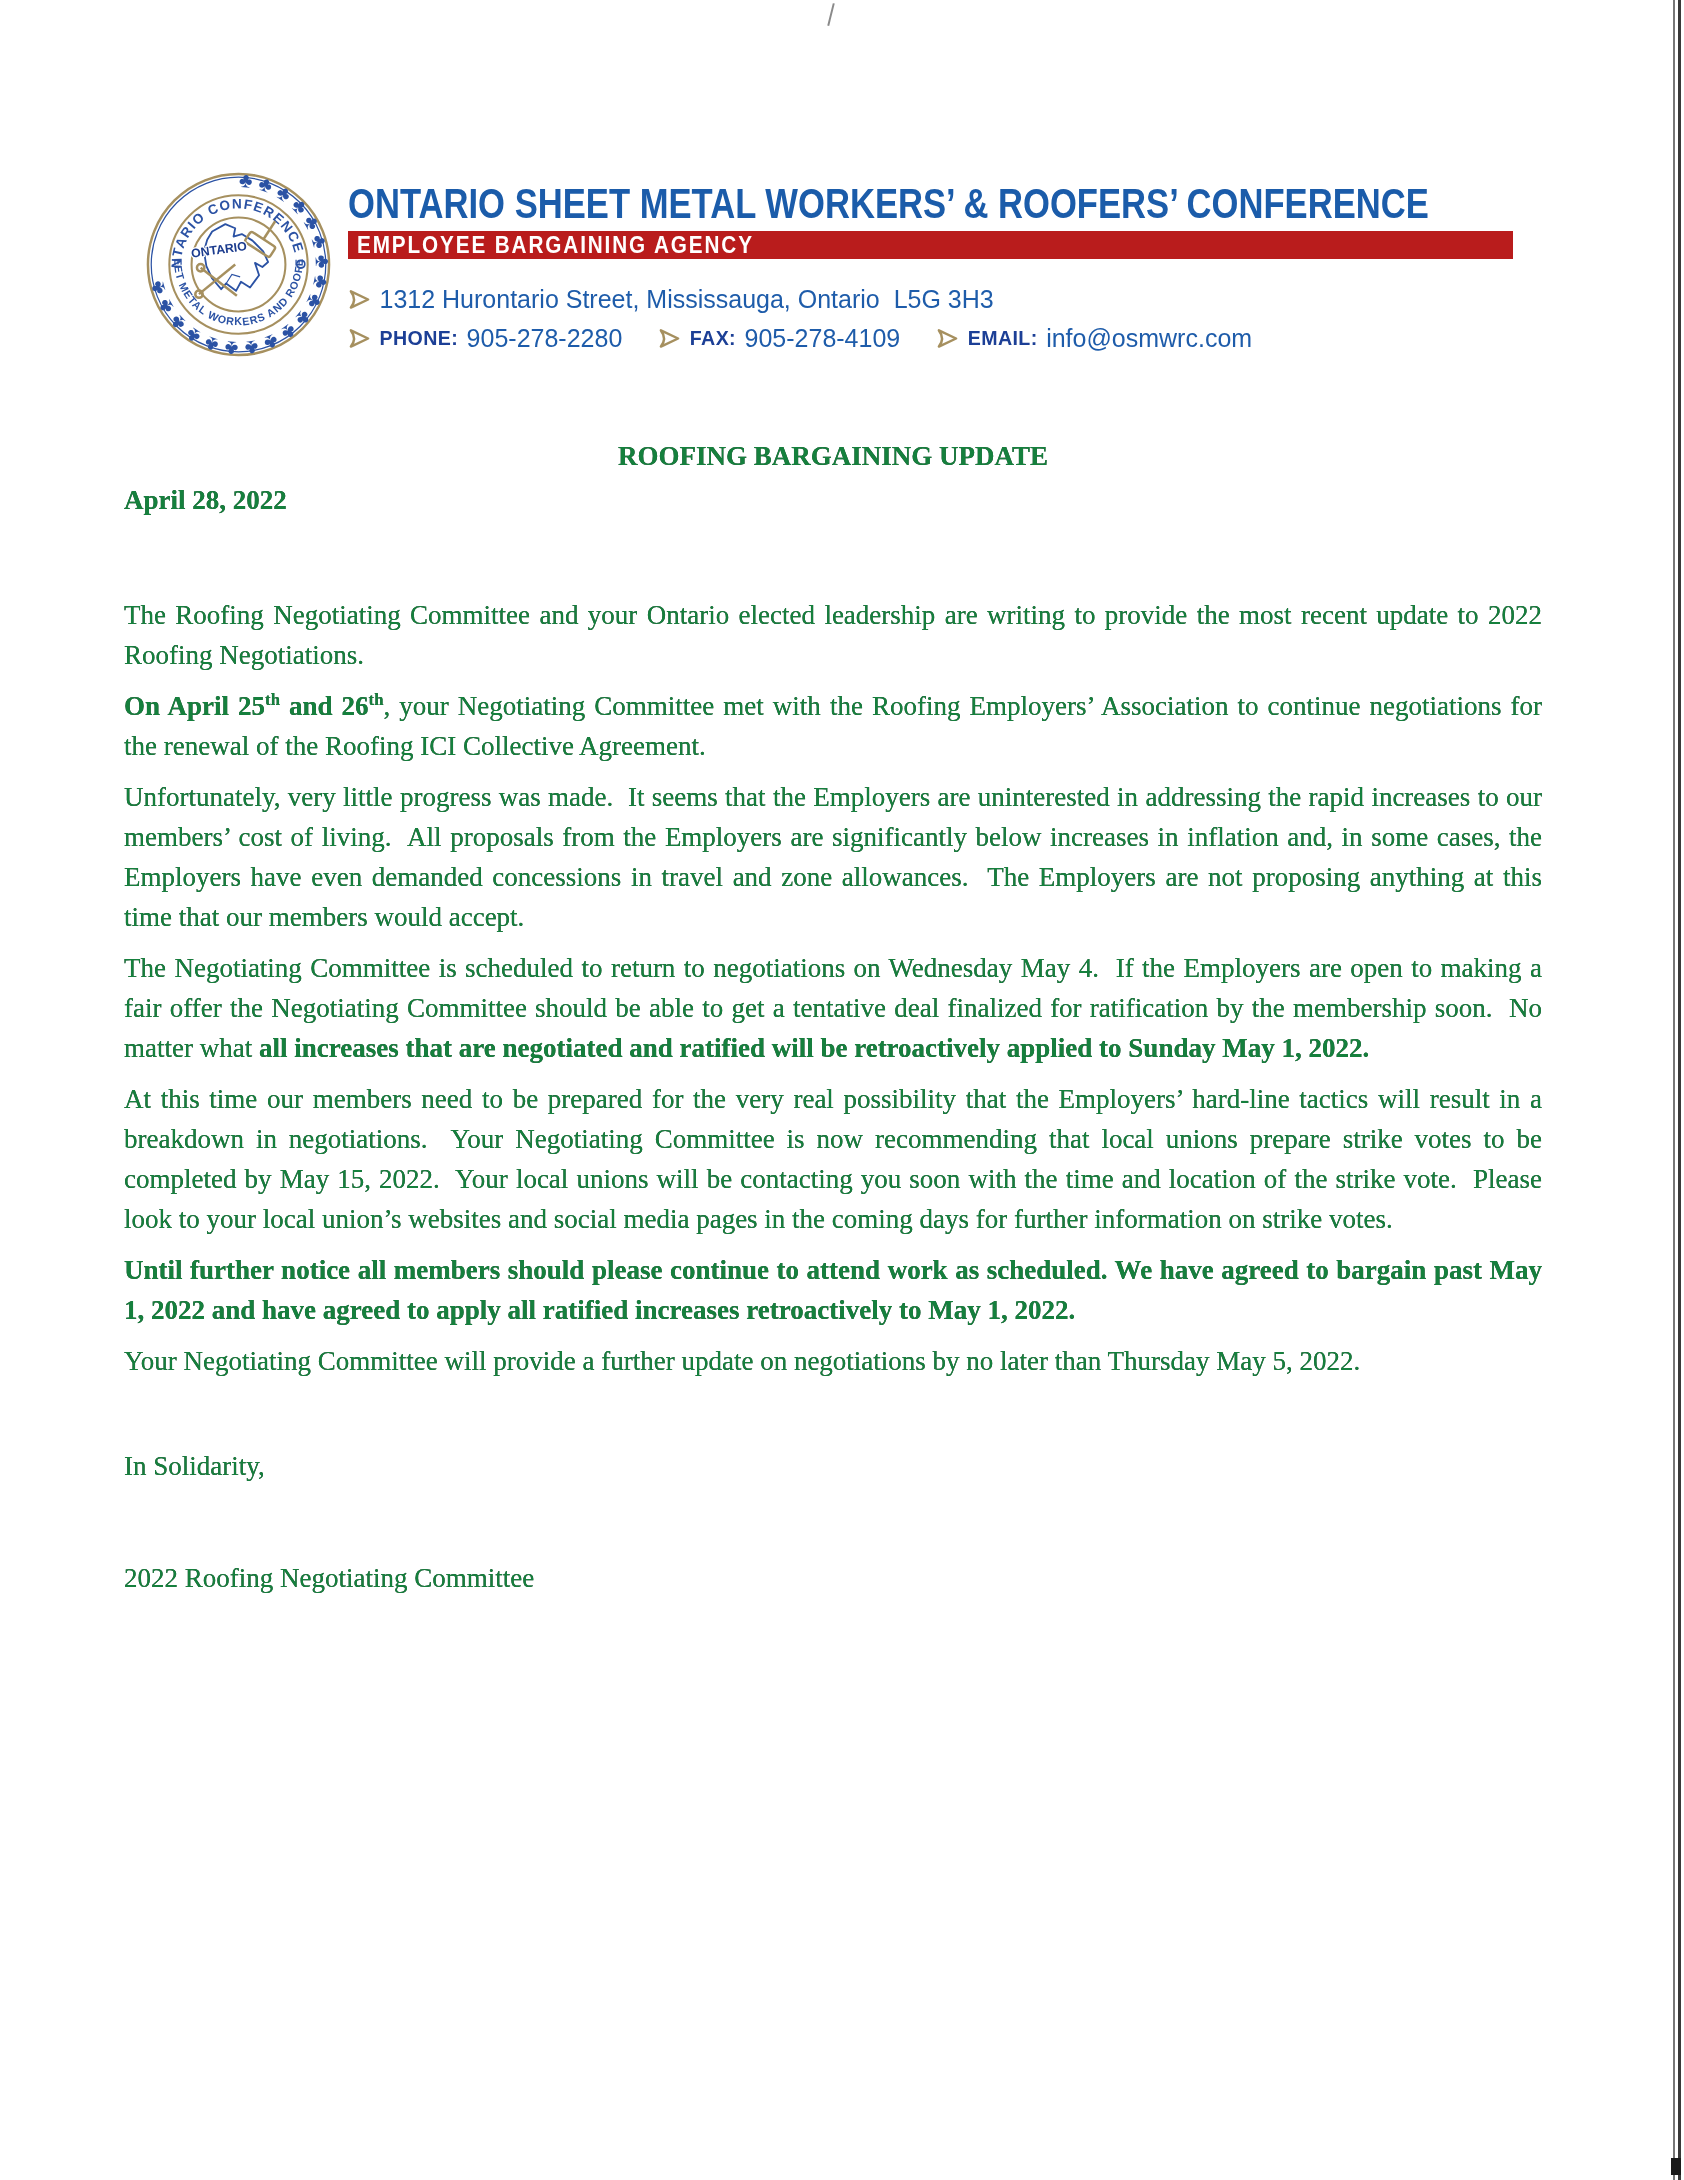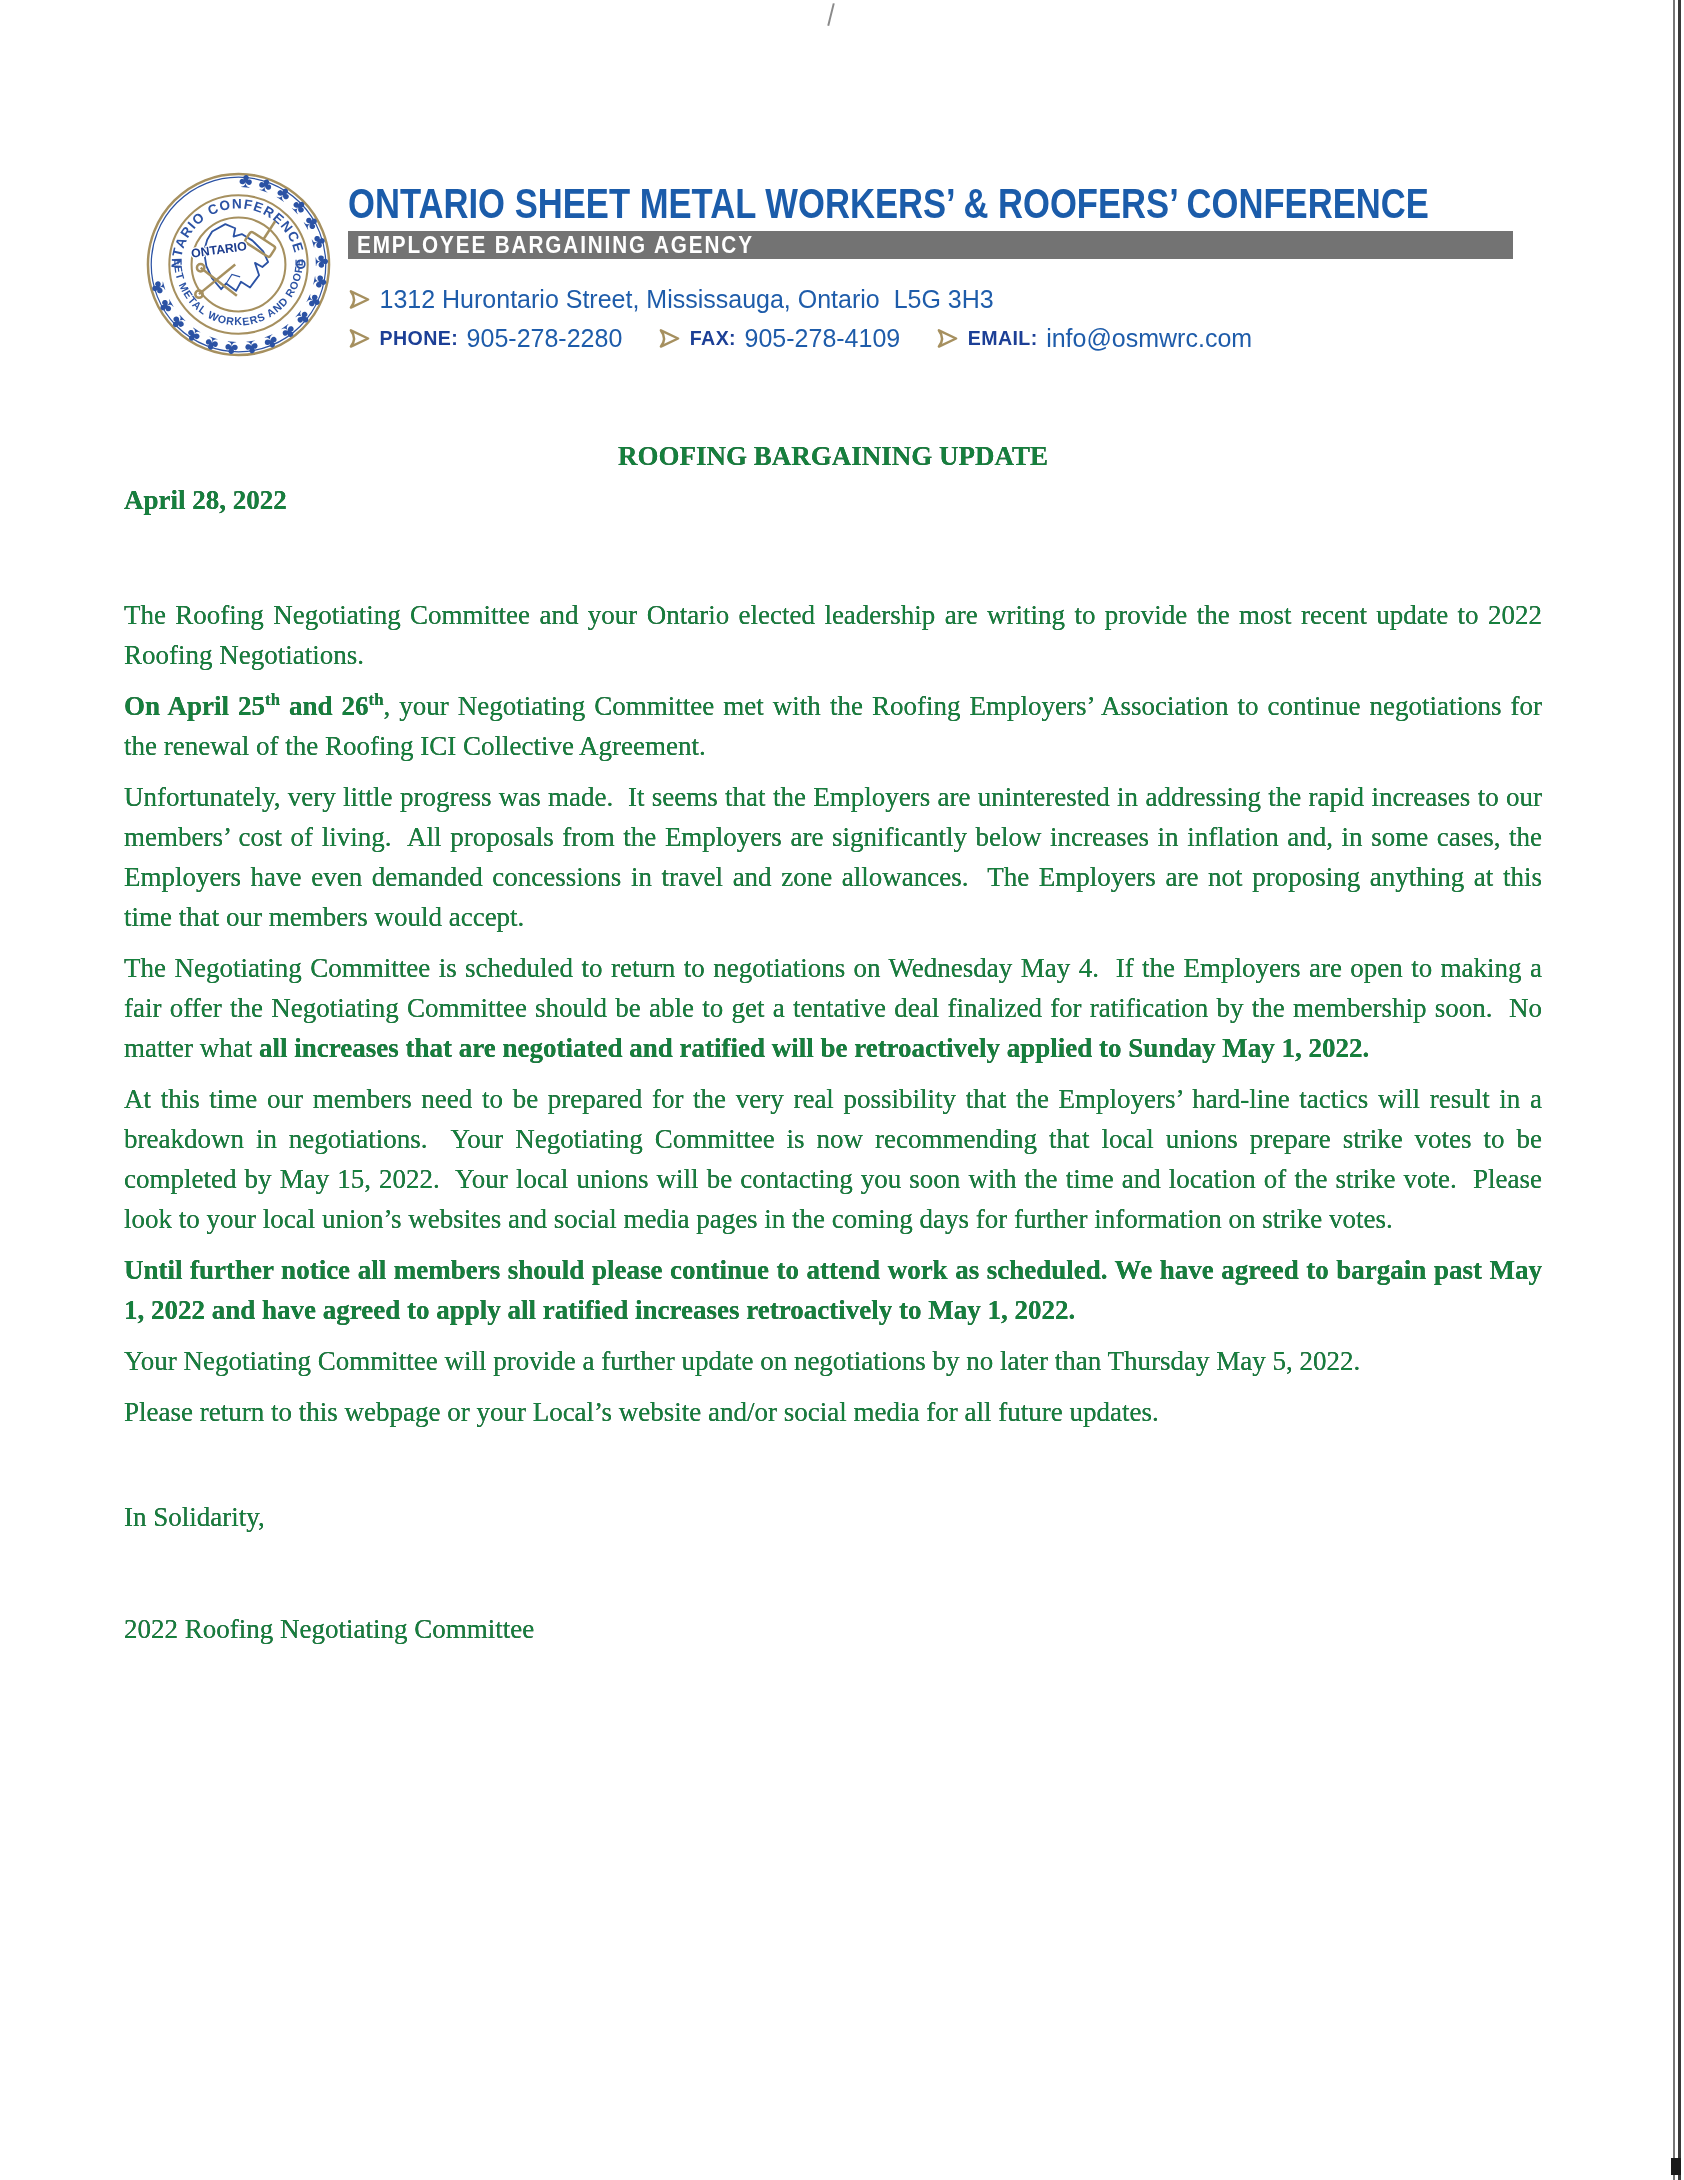--- a/index.html
+++ b/index.html
@@ -11,21 +11,21 @@
              transform:rotate(14deg);}
   .scan-line-a{position:absolute;left:1673px;top:0;width:1.7px;height:2181px;background:#4a4a4a;opacity:.75;}
   .scan-line-b{position:absolute;left:1678px;top:0;width:3.4px;height:2181px;background:#232323;opacity:.9;}
   .scan-blot{position:absolute;left:1671px;top:2158px;width:10.2px;height:17px;background:#1a1a1a;}
 
   
   .logo{position:absolute;left:143px;top:169px;width:191px;height:191px;}
   .head-right{position:absolute;left:348px;top:182px;width:1165px;}
   .org-name{font-family:"Liberation Sans", sans-serif;font-weight:bold;font-size:43px;line-height:43px;
             color:#1b5caa;white-space:nowrap;transform:scaleX(0.805);transform-origin:left center;}
-  .agency-bar{margin-top:6px;height:28px;background:#737373;display:flex;align-items:center;
+  .agency-bar{margin-top:6px;height:28px;background:#b91c1c;display:flex;align-items:center;
               padding-left:8.5px;}
   .agency-bar .agency-text{font-family:"Liberation Sans", sans-serif;font-weight:bold;font-size:23px;
               color:#ffffff;letter-spacing:2.1px;white-space:nowrap;transform:scaleX(0.9);
               transform-origin:left center;}
   .row{display:flex;align-items:center;}
   .addr-row{margin-top:26.4px;text-align:center;}
   .contact-row{margin-top:9.4px;}
   .arrow-icon{width:23px;height:21px;flex:0 0 auto;margin-right:8.5px;}
   .addr-text{font-family:"Liberation Sans", sans-serif;font-size:25px;color:#1e5caa;white-space:pre;}
   .contact-item{display:flex;align-items:center;margin-right:36px;}
@@ -141,20 +141,19 @@
     <p class="para k-title">ROOFING BARGAINING UPDATE</p>
     <div>
         <p class="para k-date"><span>April 28, 2022</span></p>
         <p class="para k-lead"><span>The Roofing Negotiating Committee and your Ontario elected leadership are writing to provide the most recent update to 2022 Roofing Negotiations.</span></p>
         <p class="para k-body"><span class="b">On April 25</span><sup class="b">th</sup><span class="b"> and 26</span><sup class="b">th</sup><span>, your Negotiating Committee met with the Roofing Employers’ Association to continue negotiations for the renewal of the Roofing ICI Collective Agreement.</span></p>
         <p class="para k-body"><span>Unfortunately, very little progress was made.  It seems that the Employers are uninterested in addressing the rapid increases to our members’ cost of living.  All proposals from the Employers are significantly below increases in inflation and, in some cases, the Employers have even demanded concessions in travel and zone allowances.  The Employers are not proposing anything at this time that our members would accept.</span></p>
         <p class="para k-body"><span>The Negotiating Committee is scheduled to return to negotiations on Wednesday May 4.  If the Employers are open to making a fair offer the Negotiating Committee should be able to get a tentative deal finalized for ratification by the membership soon.  No matter what </span><span class="b">all increases that are negotiated and ratified will be retroactively applied to Sunday May 1, 2022.</span></p>
         <p class="para k-body"><span>At this time our members need to be prepared for the very real possibility that the Employers’ hard-line tactics will result in a breakdown in negotiations.  Your Negotiating Committee is now recommending that local unions prepare strike votes to be completed by May 15, 2022.  Your local unions will be contacting you soon with the time and location of the strike vote.  Please look to your local union’s websites and social media pages in the coming days for further information on strike votes.</span></p>
         <p class="para k-bold"><span>Until further notice all members should please continue to attend work as scheduled. We have agreed to bargain past May 1, 2022 and have agreed to apply all ratified increases retroactively to May 1, 2022.</span></p>
         <p class="para k-body"><span>Your Negotiating Committee will provide a further update on negotiations by no later than Thursday May 5, 2022.</span></p>
-        <p class="para k-body"><span>Please return to this webpage or your Local’s website and/or social media for all future updates.</span></p>
         <p class="para k-closing"><span>In Solidarity,</span></p>
         <p class="para k-signature"><span>2022 Roofing Negotiating Committee</span></p>
       </div>
   </div>
 
 </div>
 
 
 </body></html>

